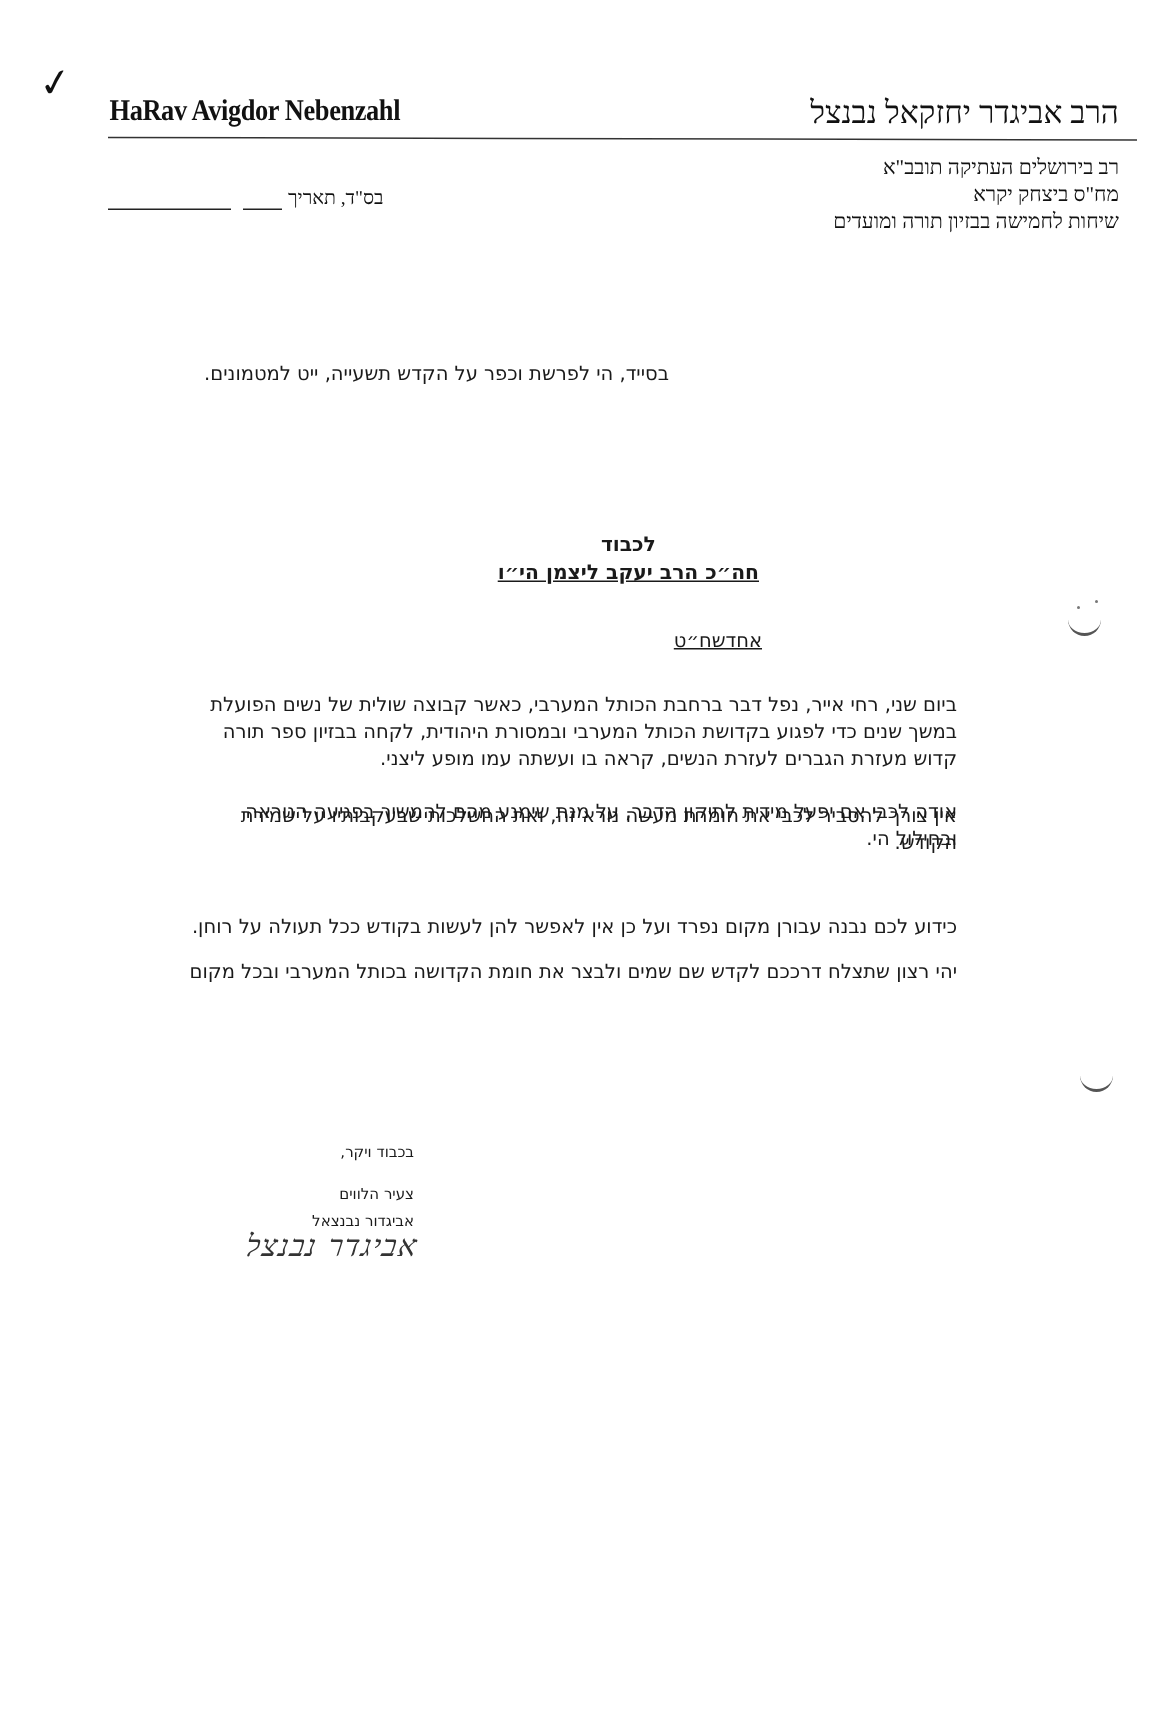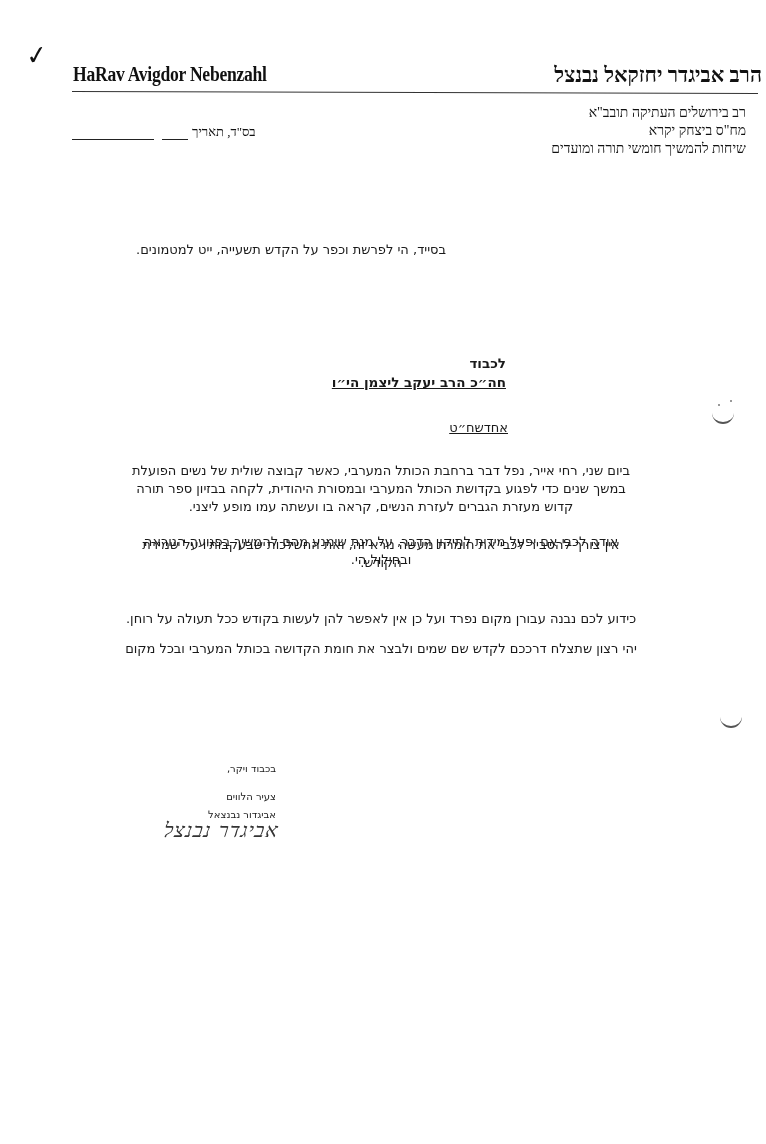--- a/index.html
+++ b/index.html
@@ -1,30 +1,30 @@
 <!DOCTYPE html>
 <html><head>
 <meta charset="utf-8">
 <style>
   html, body { margin:0; padding:0; background:#ffffff; }
   body { width:766px; height:1144px; position:relative; overflow:hidden; font-family:"DejaVu Sans", sans-serif; color:#1a1a1a; }
   .abs { position:absolute; }
   .rtl { direction:rtl; text-align:right; }
   .mark-check { left:26px; top:40px; font-size:26px; font-family:"DejaVu Serif", serif; color:#111; transform:rotate(-8deg); }
   .eng-name { left:73px; top:63px; font-family:"Liberation Serif", serif; font-weight:bold; font-size:20px; letter-spacing:-0.3px; color:#111; transform:scaleX(0.88); transform-origin:left; }
-  .heb-name { right:4px; top:63px; font-family:"Liberation Serif", serif; font-weight:bold; font-size:21px; color:#111; }
+  .heb-name { right:20px; top:63px; font-family:"Liberation Serif", serif; font-weight:normal; font-size:21px; color:#111; }
   .head-rule { left:72px; top:92px; width:686px; height:0; border-top:1.5px solid #333; transform:rotate(0.15deg); }
   .titles { right:20px; top:104px; font-family:"Liberation Serif", serif; font-size:14px; line-height:18px; color:#111; }
   .date-field { left:72px; top:124px; font-family:"Liberation Serif", serif; font-size:13px; color:#111; display:flex; align-items:flex-end; gap:4px; }
   .date-line { display:inline-block; border-bottom:1px solid #222; height:1px; }
   .dateline-text { right:320px; top:240px; font-size:13px; line-height:19px; }
   .underline { text-decoration:underline; }
-  .recipient { right:260px; top:354px; font-size:13.5px; line-height:19px; font-weight:bold; }
+  .recipient { right:260px; top:354px; font-size:13.5px; line-height:19px; font-weight:bold;text-align:center; }
   .greeting { right:258px; top:420px; font-size:13px;text-decoration:underline; }
-  .body-text { left:124px; width:514px; font-size:13px; line-height:18px;text-align:center; }
+  .body-text { left:124px; width:514px; font-size:13px; line-height:18px; }
   .p1 { top:462px; }
   .p2 { top:536px; }
   .p3 { top:533px; }
   .p4 { top:610px; }
   .p5 { top:640px; }
   .closing { right:490px; top:760px; font-size:10px; line-height:18px; }
   .signature { right:488px; top:818px; font-family:"DejaVu Serif", serif; font-style:italic; font-size:20px; color:#333; letter-spacing:1px; transform:skewX(-8deg); }
   .punch-mark { width:22px; height:14px; border-bottom:2px solid #555; border-radius:0 0 14px 14px; }
   .pm1 { left:712px; top:408px; }
   .pm2 { left:720px; top:712px; }
@@ -35,21 +35,21 @@
 
 <div class="abs mark-check">✓</div>
 
 <div class="abs eng-name">HaRav Avigdor Nebenzahl</div>
 <div class="abs heb-name rtl">הרב אביגדר יחזקאל נבנצל</div>
 <div class="abs head-rule"></div>
 
 <div class="abs titles rtl">
   <div>רב בירושלים העתיקה תובב"א</div>
   <div>מח"ס ביצחק יקרא</div>
-  <div>שיחות להמשיך חומשי תורה ומועדים</div>
+  <div>שיחות לחמישה בבזיון תורה ומועדים</div>
 </div>
 
 <div class="abs date-field">
   <span class="date-line" style="width:82px"></span>
   <span class="date-line" style="width:26px;margin-left:4px"></span>
   <span class="rtl" style="direction:rtl">בס"ד, תאריך</span>
 </div>
 
 <div class="abs dateline-text rtl">
   <div>בסייד, הי לפרשת וכפר על הקדש תשעייה, ייט למטמונים.</div>

